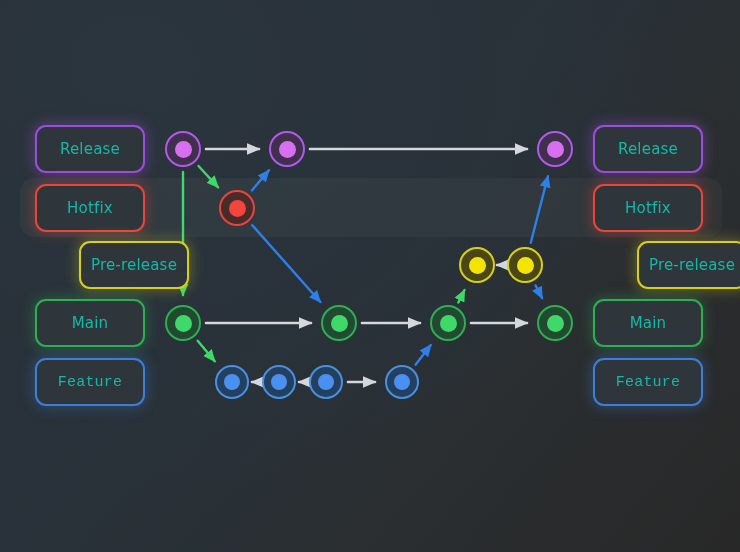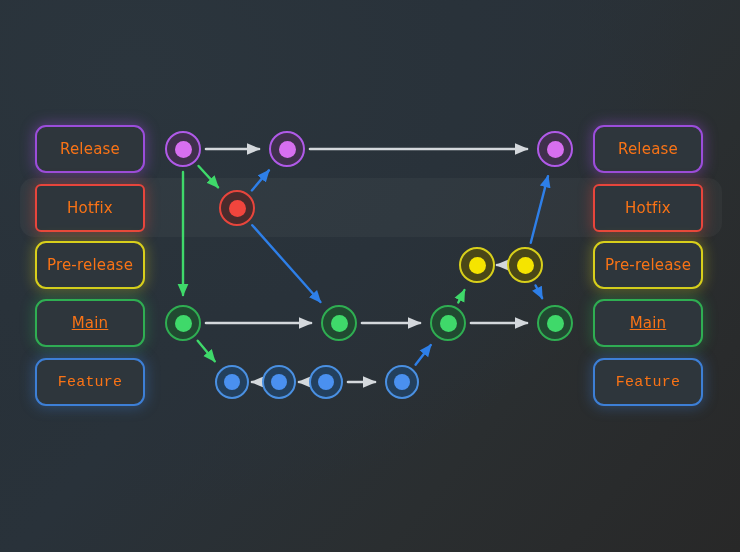--- a/index.html
+++ b/index.html
@@ -17,27 +17,27 @@
   .lane-band{
     position:absolute;border-radius:14px;
     background:rgba(255,255,255,0.035);
     pointer-events:none;
   }
   .lane-label{
     position:absolute;box-sizing:border-box;
     display:flex;align-items:center;justify-content:center;
     border-radius:11px;border:2px solid #888;
     background:#2e363c;
-    color:#f97316;font-size:15px;letter-spacing:.2px;
+    color:#14b8a6;font-size:15px;letter-spacing:.2px;
     white-space:nowrap;
   }
   .lane-label.release   {border-color:#9b4ddb;box-shadow:0 0 13px 2px rgba(155,77,219,.38);}
-  .lane-label.hotfix    {border-color:#e8453c;box-shadow:0 0 13px 2px rgba(232,69,60,.34);border-radius:6px;}
-  .lane-label.prerelease{border-color:#d8cf1b;box-shadow:0 0 13px 2px rgba(216,207,27,.32);}
-  .lane-label.main      {border-color:#2fae52;box-shadow:0 0 13px 2px rgba(47,174,82,.32);text-decoration:underline;}
+  .lane-label.hotfix    {border-color:#e8453c;box-shadow:0 0 13px 2px rgba(232,69,60,.34);}
+  .lane-label.prerelease{border-color:#d8cf1b;box-shadow:0 0 13px 2px rgba(216,207,27,.32);margin-left:44px;}
+  .lane-label.main      {border-color:#2fae52;box-shadow:0 0 13px 2px rgba(47,174,82,.32);}
   .lane-label.feature   {border-color:#3d7fd6;box-shadow:0 0 13px 2px rgba(61,127,214,.34);font-family:Liberation Mono, monospace;}
 
   svg#edges{position:absolute;left:0;top:0;width:740px;height:552px;}
 
   .node{position:absolute;border-radius:50%;box-sizing:border-box;
         display:flex;align-items:center;justify-content:center;}
   .node .core{border-radius:50%;}
   .node.release   {border:2px solid #b05ae8;background:#40304d;}
   .node.release .core   {background:#d76ff0;}
   .node.hotfix    {border:2px solid #e8453c;background:#4a2b2c;}

